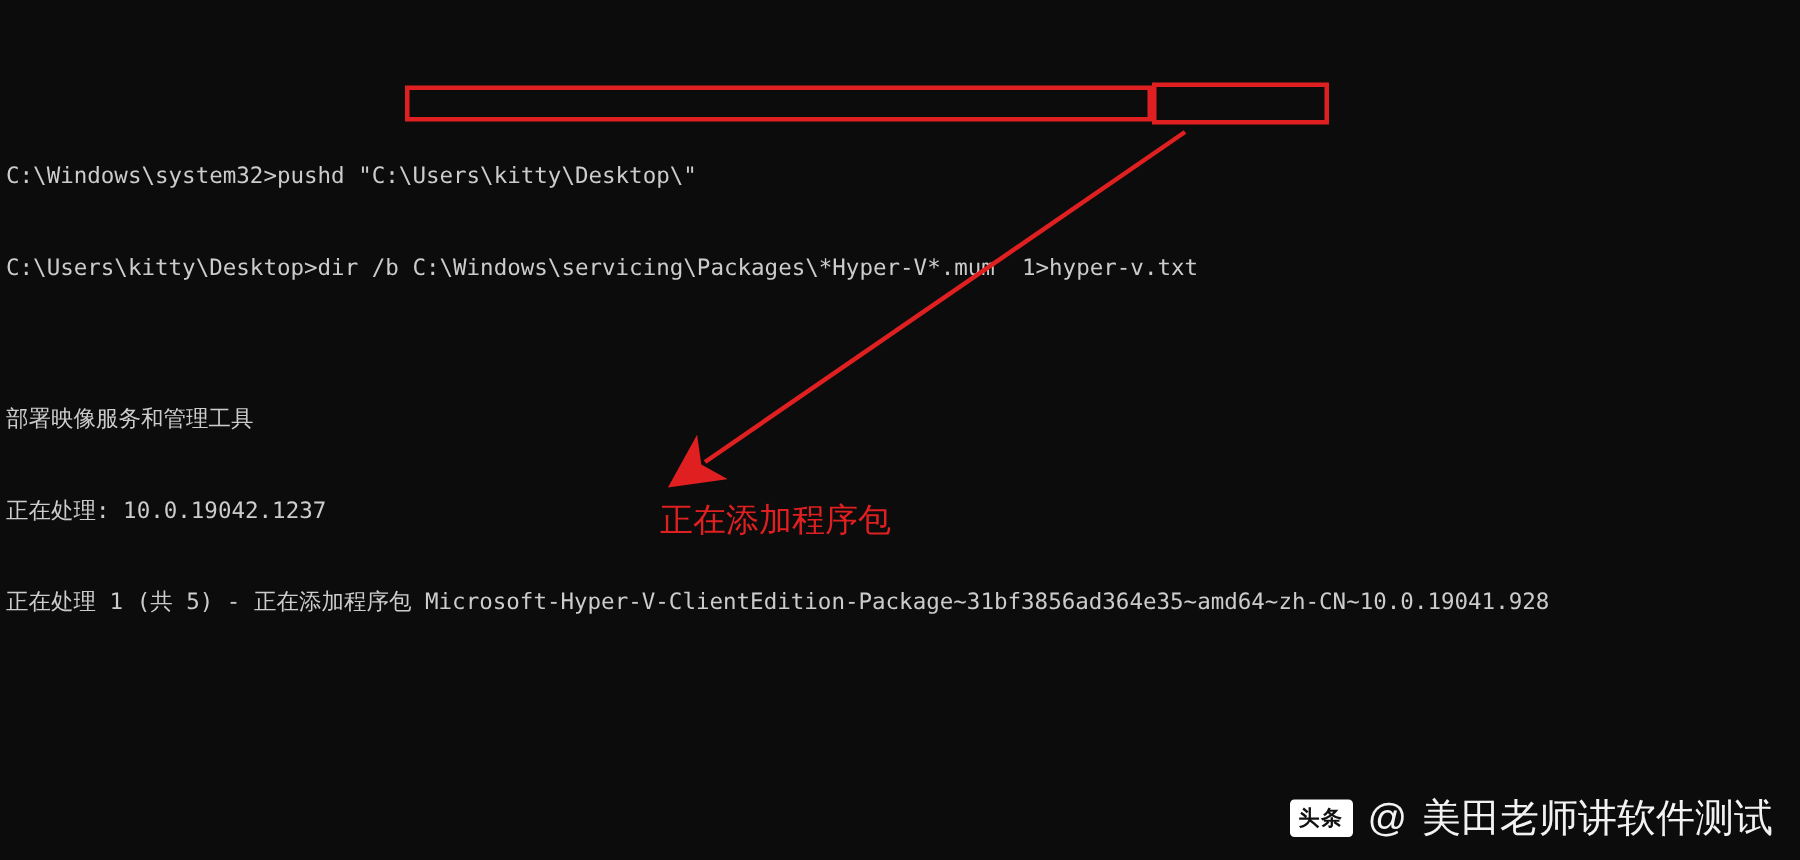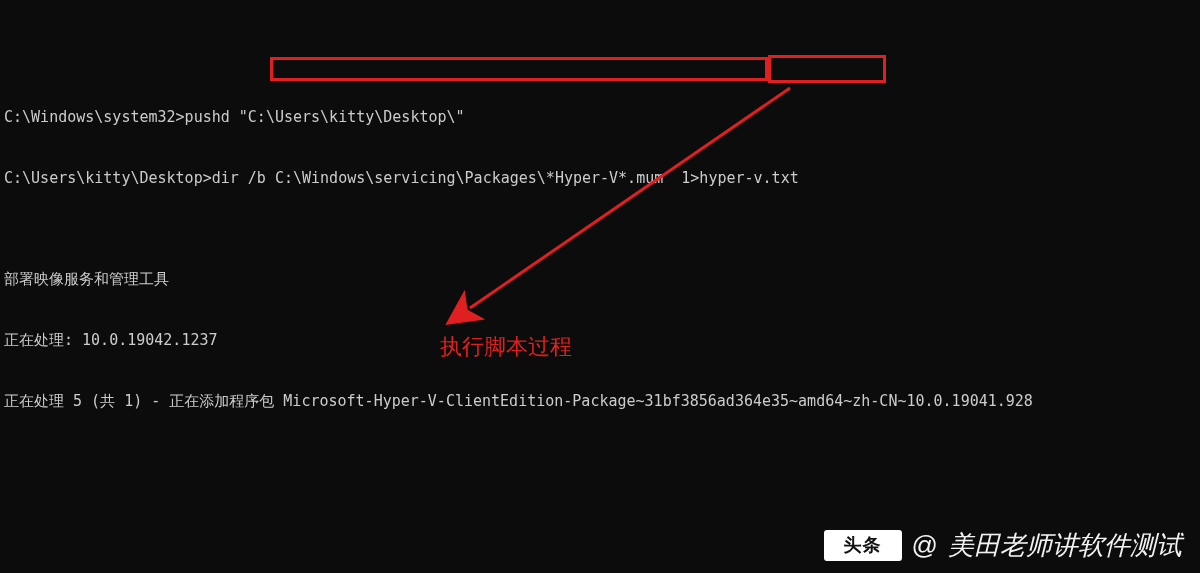--- a/index.html
+++ b/index.html
@@ -50,45 +50,45 @@
     display: flex;
     align-items: center;
     gap: 10px;
     font-family: "Microsoft YaHei","SimHei",sans-serif;
     color: #ffffff;
   }
   .watermark .logo {
     background: #ffffff;
     color: #111;
     font-weight: 700;
-    font-size: 18px;
-    padding: 3px 20px;
+    font-size: 14px;
+    padding: 3px 6px;
     border-radius: 3px;
     letter-spacing: 1px;
   }
   .watermark .at { font-size: 26px; opacity: 0.95; }
-  .watermark .name { font-size: 26px; opacity: 0.95; font-style: italic; }
+  .watermark .name { font-size: 26px; opacity: 0.95; }
 </style>
 </head>
 <body>
 
 
 
 <div>
 <div class="line">C:\Windows\system32&gt;pushd "C:\Users\kitty\Desktop\"</div>
 <div class="line"></div>
 <div class="line">C:\Users\kitty\Desktop&gt;dir /b C:\Windows\servicing\Packages\*Hyper-V*.mum  1&gt;hyper-v.txt</div>
 <div class="line"></div>
 <div class="line"></div>
 <div class="line"></div>
 <div class="line">部署映像服务和管理工具</div>
 <div class="line"></div>
 <div class="line">正在处理: 10.0.19042.1237</div>
 <div class="line"></div>
-<div class="line">正在处理 5 (共 1) - 正在添加程序包 Microsoft-Hyper-V-ClientEdition-Package~31bf3856ad364e35~amd64~zh-CN~10.0.19041.928</div>
+<div class="line">正在处理 1 (共 5) - 正在添加程序包 Microsoft-Hyper-V-ClientEdition-Package~31bf3856ad364e35~amd64~zh-CN~10.0.19041.928</div>
 
 
 <div class="line"></div>
 
 <div class="line"></div>
 
 
 <div class="line"></div>
 
 </div>
@@ -98,21 +98,21 @@
 
 <svg class="arrow-svg">
   <defs>
     <marker id="ah" markerWidth="12" markerHeight="12" refX="2" refY="6" orient="auto">
       <path d="M0,0 L12,6 L0,12 L3,6 Z" fill="#e02020"></path>
     </marker>
   </defs>
   <line x1="790" y1="88" x2="470" y2="308" stroke="#e02020" stroke-width="3" marker-end="url(#ah)"></line>
 </svg>
 
-<div class="anno-text">执行脚本过程</div>
+<div class="anno-text">正在添加程序包</div>
 
 <div class="watermark">
   <span class="logo">头条</span>
   <span class="at">@</span>
   <span class="name">美田老师讲软件测试</span>
 </div>
 
 
 
 

